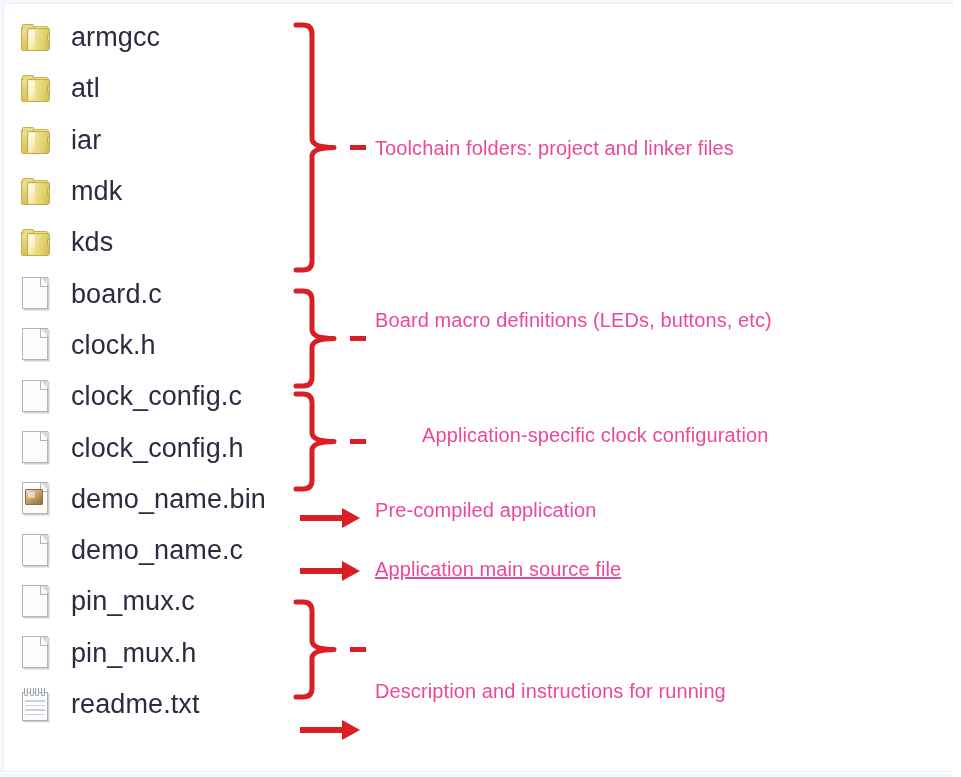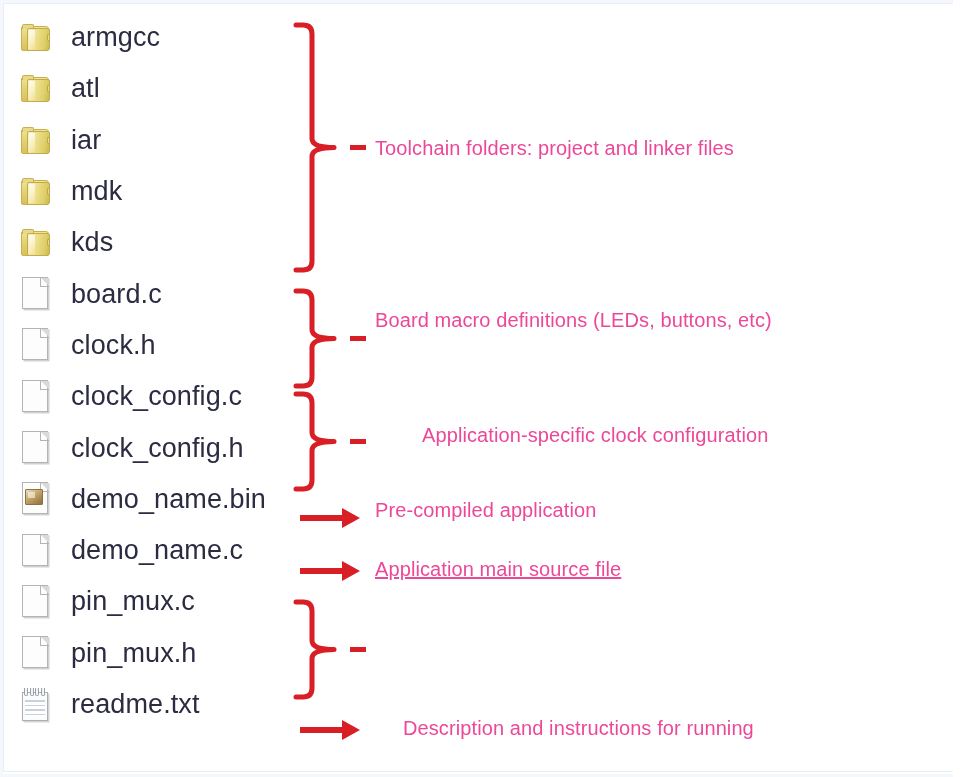--- a/index.html
+++ b/index.html
@@ -399,16 +399,16 @@
       <line x1="350" y1="649.5" x2="366" y2="649.5" stroke="#d81f26" stroke-width="5" stroke-linecap="butt"></line>
       <line x1="300" y1="730" x2="344" y2="730" stroke="#d81f26" stroke-width="6" stroke-linecap="butt"></line>
       <polygon points="342,720 360,730 342,740" fill="#d81f26"></polygon>
     </svg>
   <div class="anno" id="anno-labels">
       <div class="desc" style="left: 375px; top: 137px;">Toolchain folders: project and linker files</div>
       <div class="desc" style="left: 375px; top: 309px;">Board macro definitions (LEDs, buttons, etc)</div>
       <div class="desc" style="left: 384px; top: 424px; margin-left: 38px;">Application-specific clock configuration</div>
       <div class="desc" style="left: 375px; top: 499px;">Pre-compiled application</div>
       <div class="desc" style="left: 375px; top: 558px; text-decoration: underline;">Application main source file</div>
-      <div class="desc" style="left: 375px; top: 717px; margin-left: 28px;">Description and instructions for running</div>
+      <div class="desc" style="left: 375px; top: 680px;">Description and instructions for running</div>
     </div>
 
 </div>
 
 </body></html>

